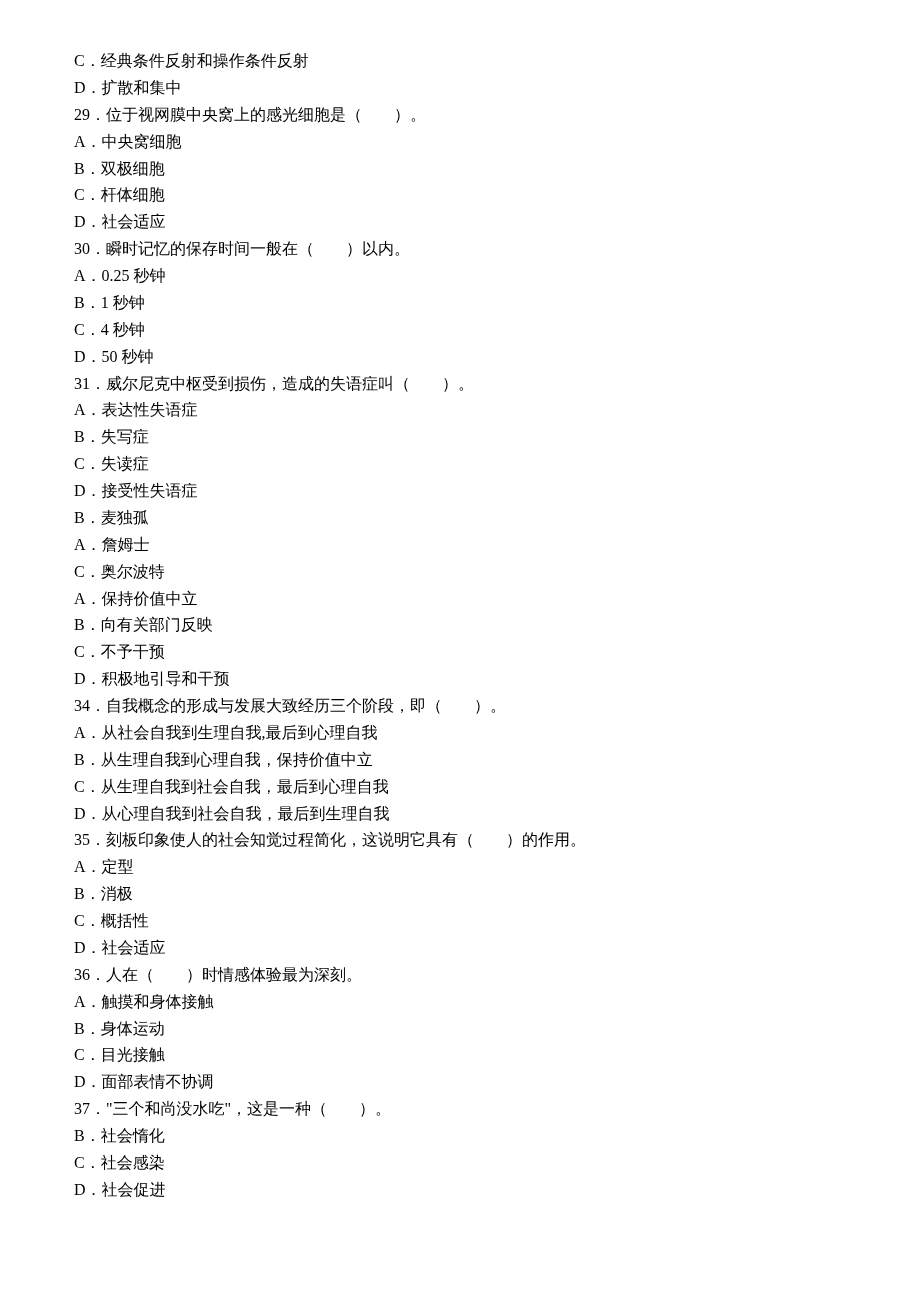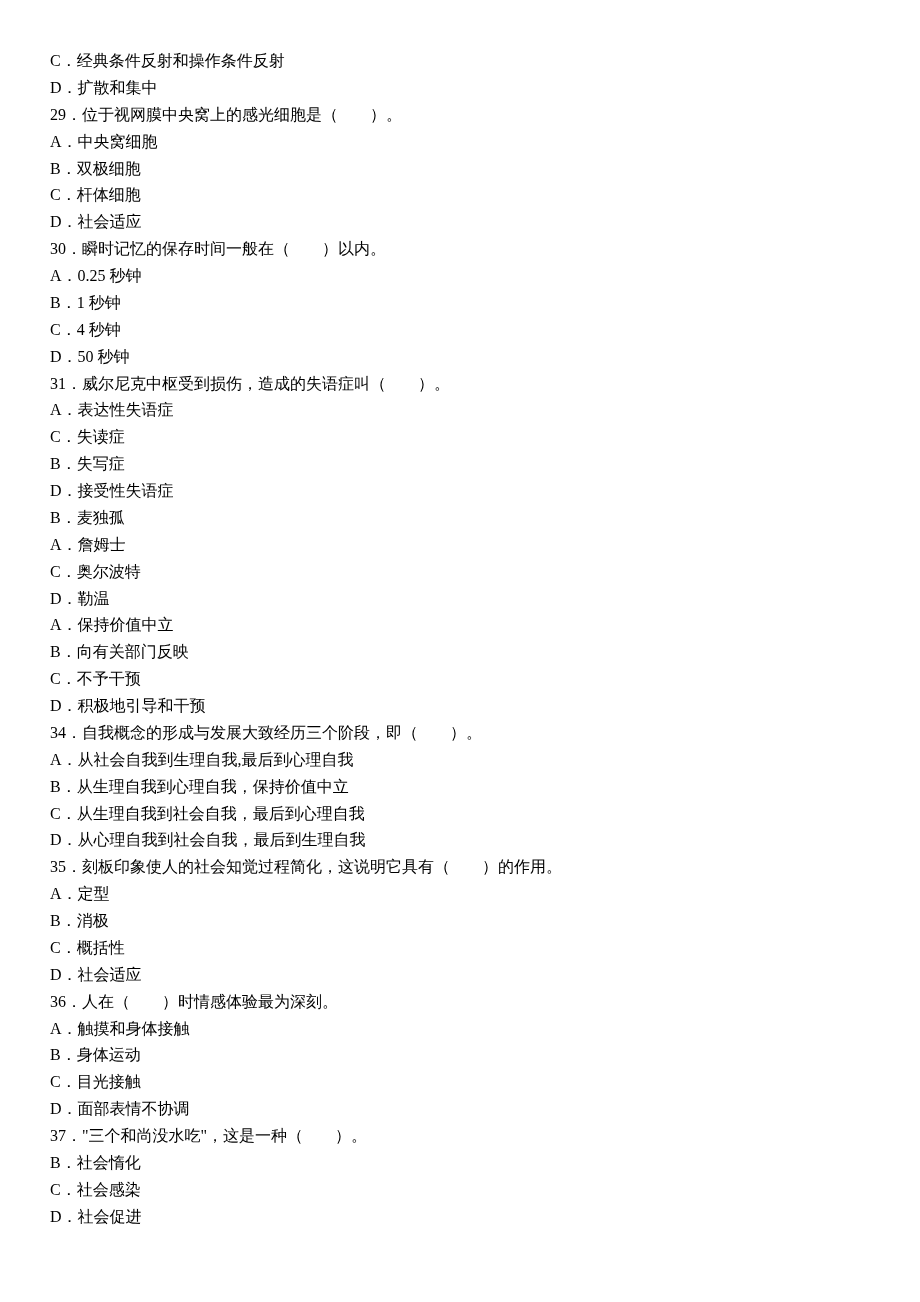--- a/index.html
+++ b/index.html
@@ -9,47 +9,47 @@
     font-family: "SimSun", "宋体", serif;
     font-size: 16px;
     color: #000000;
     line-height: 1.68;
     width: 920px;
     box-sizing: border-box;
   }
   .line {
     display: block;
     white-space: pre-wrap;
+    margin-left: 24px;
   }
 </style>
 </head>
 <body>
 
 <div id="content">
     <span class="line">C．经典条件反射和操作条件反射</span>
     <span class="line">D．扩散和集中</span>
     <span class="line">29．位于视网膜中央窝上的感光细胞是（　　）。</span>
     <span class="line">A．中央窝细胞</span>
     <span class="line">B．双极细胞</span>
     <span class="line">C．杆体细胞</span>
     <span class="line">D．社会适应</span>
     <span class="line">30．瞬时记忆的保存时间一般在（　　）以内。</span>
     <span class="line">A．0.25 秒钟</span>
     <span class="line">B．1 秒钟</span>
     <span class="line">C．4 秒钟</span>
     <span class="line">D．50 秒钟</span>
     <span class="line">31．威尔尼克中枢受到损伤，造成的失语症叫（　　）。</span>
     <span class="line">A．表达性失语症</span>
+    <span class="line">B．失写症</span>
     <span class="line">C．失读症</span>
-    <span class="line">B．失写症</span>
     <span class="line">D．接受性失语症</span>
     <span class="line">B．麦独孤</span>
     <span class="line">A．詹姆士</span>
     <span class="line">C．奥尔波特</span>
-    <span class="line">D．勒温</span>
     <span class="line">A．保持价值中立</span>
     <span class="line">B．向有关部门反映</span>
     <span class="line">C．不予干预</span>
     <span class="line">D．积极地引导和干预</span>
     <span class="line">34．自我概念的形成与发展大致经历三个阶段，即（　　）。</span>
     <span class="line">A．从社会自我到生理自我,最后到心理自我</span>
     <span class="line">B．从生理自我到心理自我，保持价值中立</span>
     <span class="line">C．从生理自我到社会自我，最后到心理自我</span>
     <span class="line">D．从心理自我到社会自我，最后到生理自我</span>
     <span class="line">35．刻板印象使人的社会知觉过程简化，这说明它具有（　　）的作用。</span>

